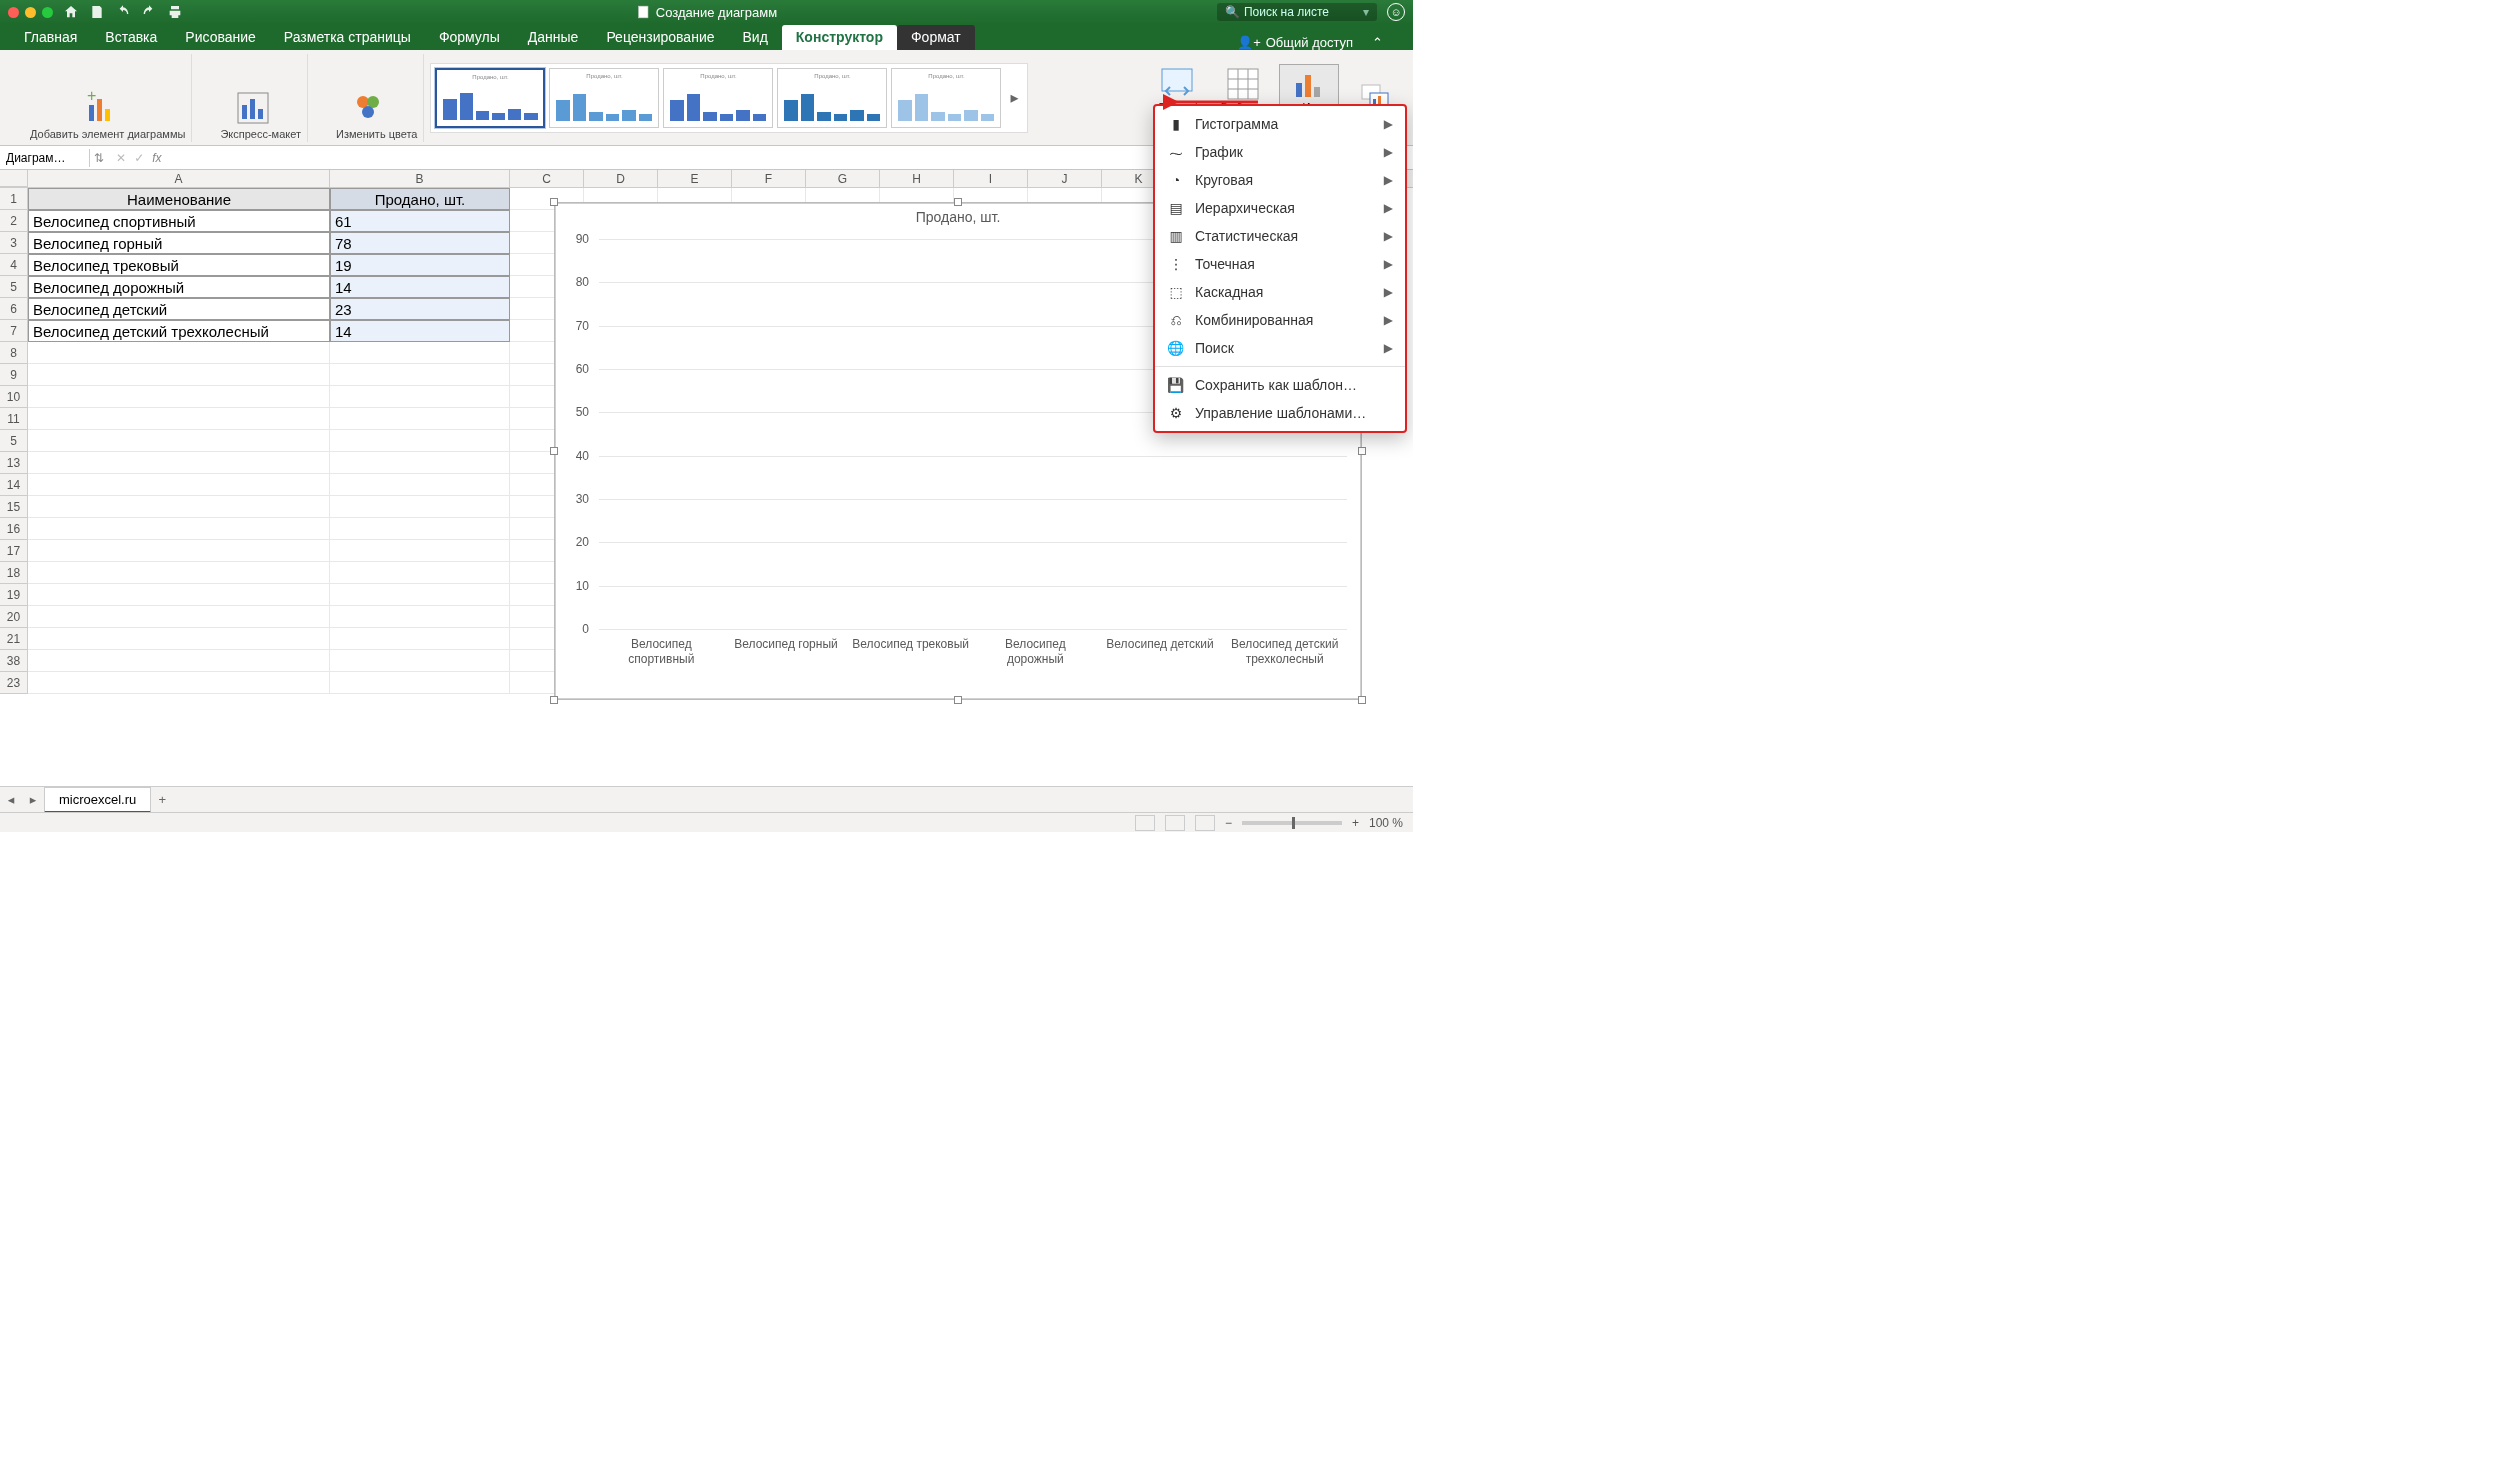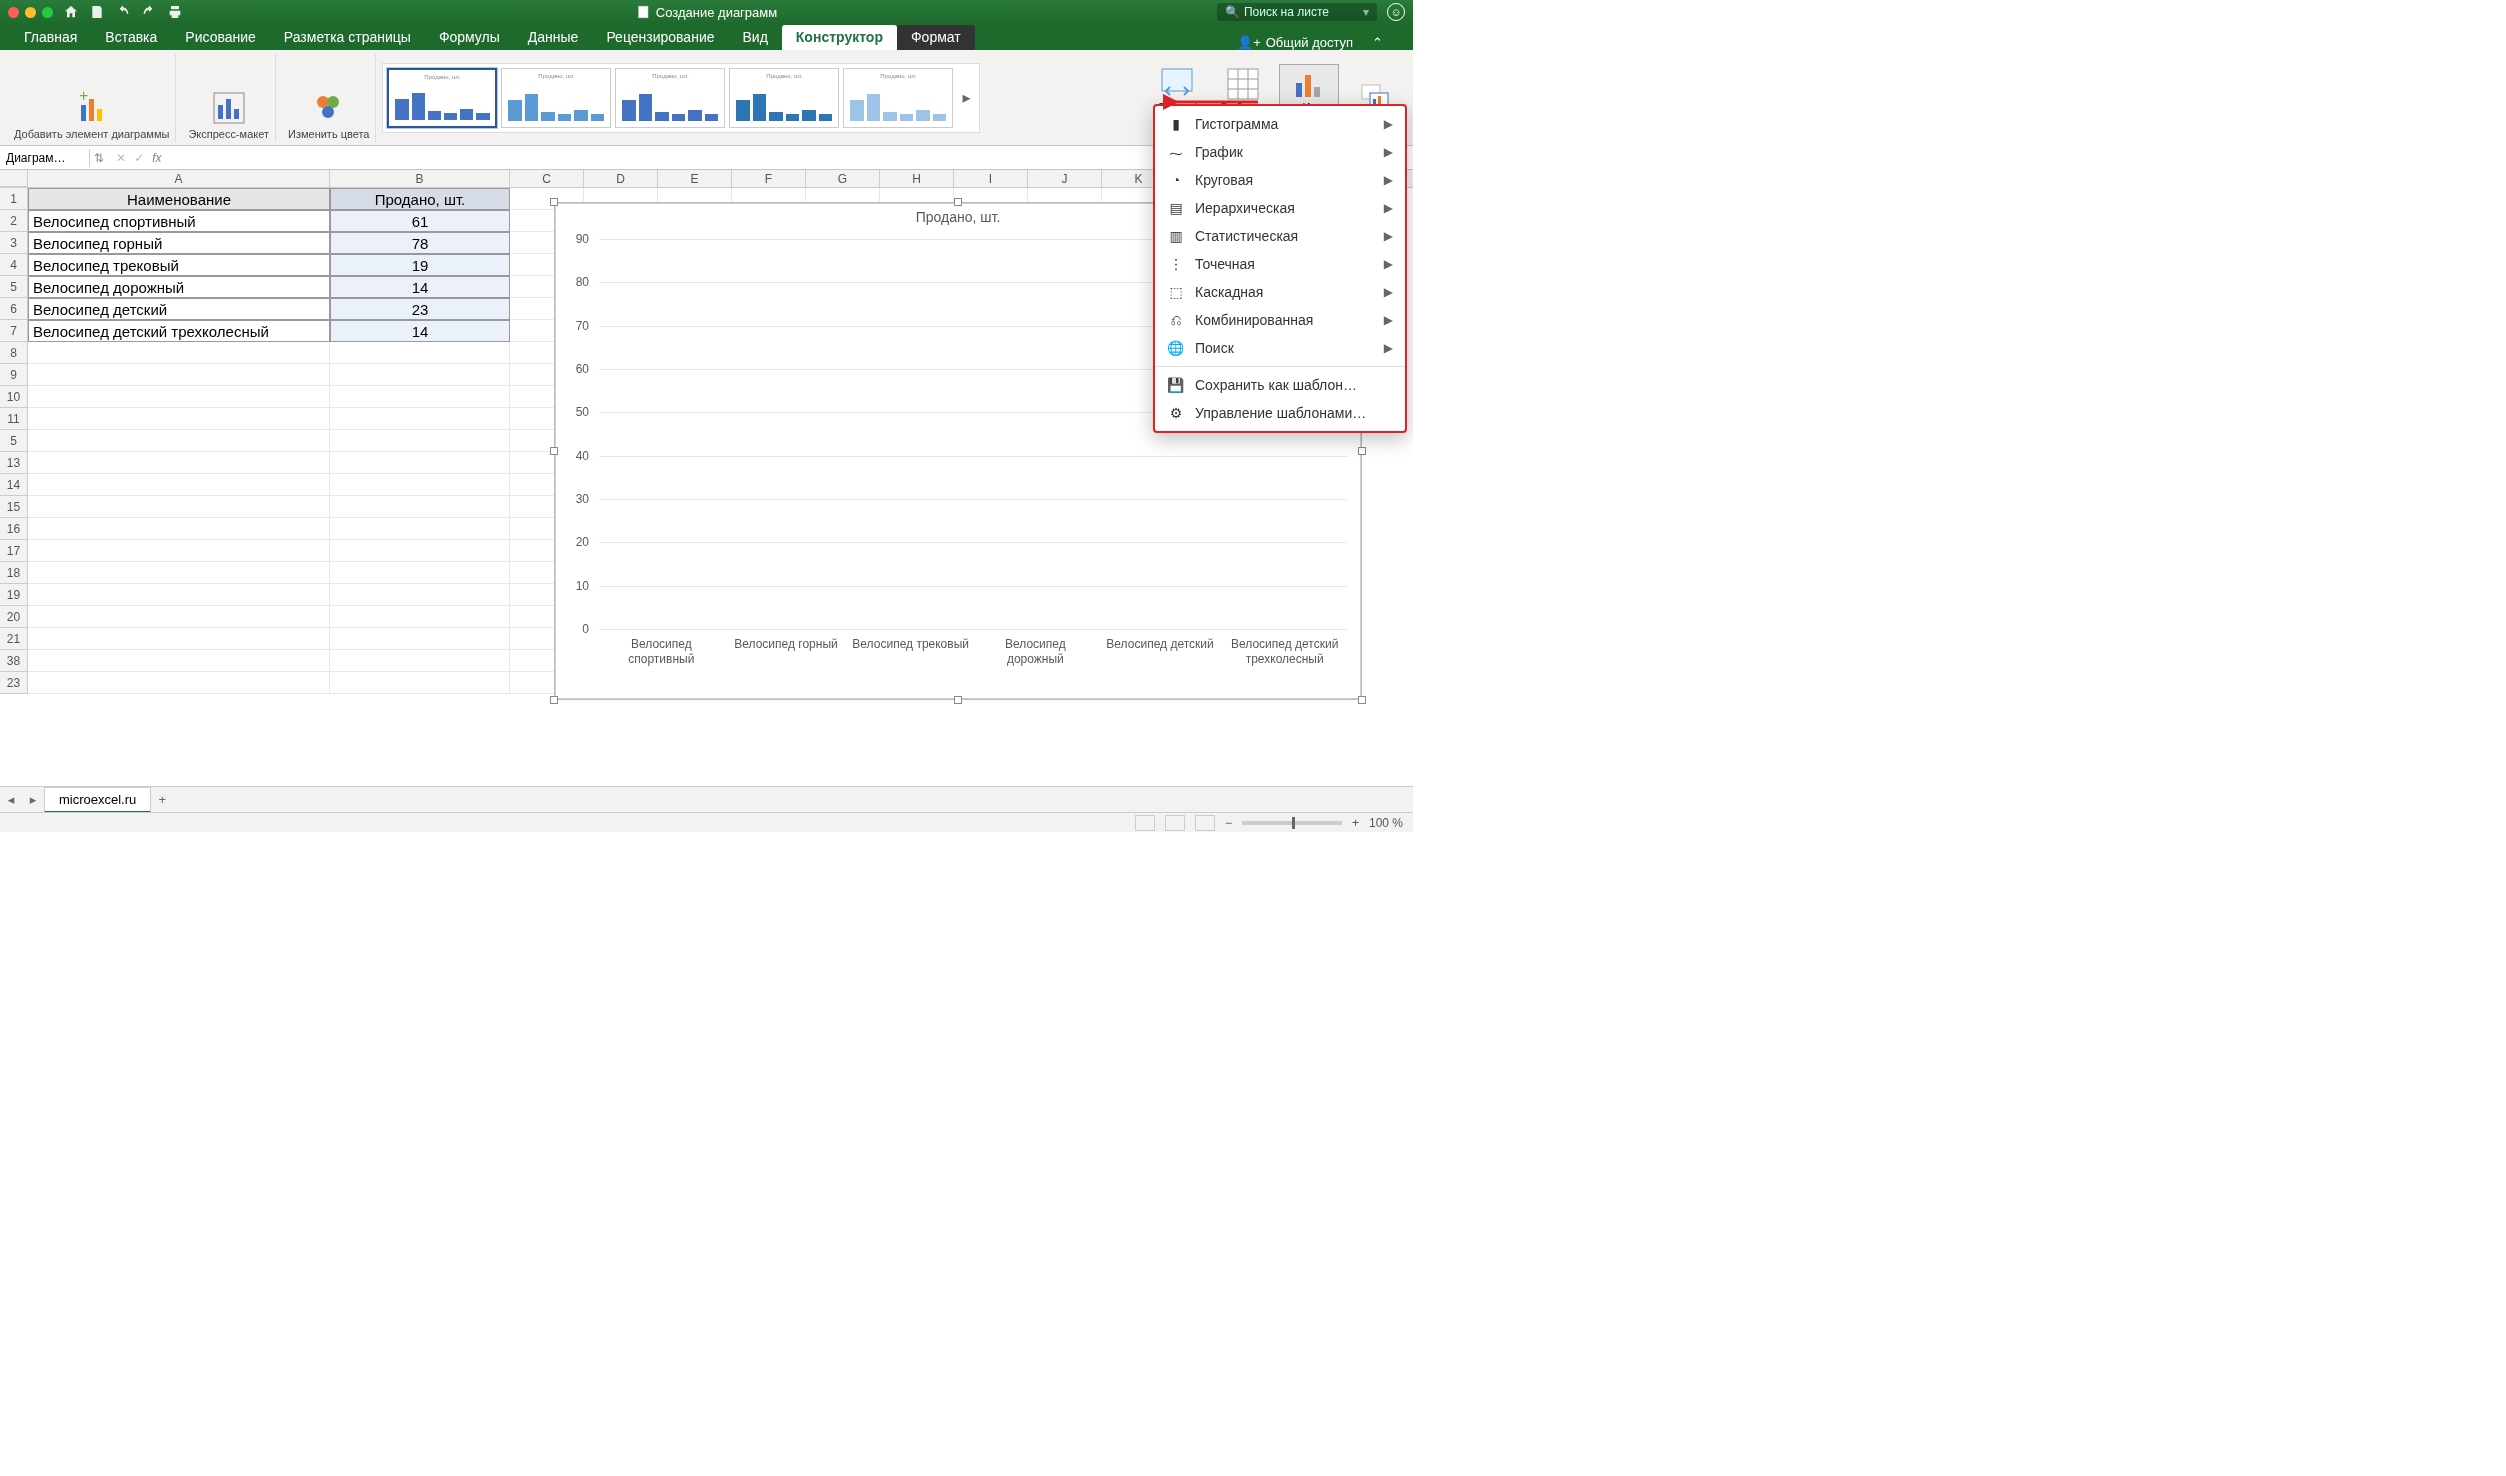--- a/index.html
+++ b/index.html
@@ -17,21 +17,21 @@
 .smiley { width:18px; height:18px; border:1px solid #fff; border-radius:50%; display:flex; align-items:center; justify-content:center; font-size:11px; }
 .tabs { height: 26px; background:#1e6a2c; display:flex; align-items:flex-end; padding-left:10px; color:#fff; font-size:14px; }
 .tab { padding:4px 14px 5px; cursor:pointer; }
 .tab.active { background:#fff; color:#217346; border-radius:3px 3px 0 0; font-weight:600; }
 .tab.dark { background:#333; color:#fff; border-radius:3px 3px 0 0; }
 .share { margin-left:auto; padding-right:30px; display:flex; align-items:center; gap:5px; font-size:13px; }
 .ribbon { height: 96px; background:#f3f2f1; border-bottom:1px solid #c8c6c4; display:flex; align-items:center; padding:4px 8px; gap:6px; }
 .rgroup { display:flex; flex-direction:column; align-items:center; justify-content:flex-end; height:88px; font-size:11px; color:#444; padding:0 6px; border-right:1px solid #ddd; }
 .rgroup:last-child { border-right:none; }
 .rgroup .ico { width:40px; height:40px; display:flex; align-items:center; justify-content:center; }
-.rgroup span { text-align:center; line-height:1.2; }
+.rgroup span { text-align:center; line-height:1.2;margin-left:16px; }
 .styles-gallery { display:flex; gap:4px; align-items:center; padding:4px; background:#fff; border:1px solid #ddd; }
 .style-thumb { width:110px; height:60px; border:1px solid #ccc; background:#fff; position:relative; padding:4px; }
 .style-thumb.sel { border:2px solid #2b579a; box-shadow:0 0 0 1px #b4c7e7; }
 .style-thumb .mini { position:absolute; bottom:6px; left:6px; right:6px; height:30px; display:flex; align-items:flex-end; gap:3px; }
 .style-thumb .mini span { flex:1; background:#4472c4; }
 .style-thumb .t { font-size:6px; color:#888; text-align:center; display:block; }
 .gallery-nav { width:18px; height:60px; display:flex; align-items:center; justify-content:center; font-size:16px; color:#666; }
 .bigbtn { display:flex; flex-direction:column; align-items:center; width:60px; padding:4px; cursor:pointer; }
 .bigbtn .ico { width:34px; height:34px; }
 .bigbtn span { font-size:11px; text-align:center; line-height:1.2; }
@@ -45,21 +45,21 @@
 .colheads { display:flex; height:18px; background:#f3f2f1; border-bottom:1px solid #ccc; }
 .colheads .rh { width:28px; border-right:1px solid #ccc; background:#f3f2f1; }
 .colheads .ch { border-right:1px solid #ccc; text-align:center; font-size:12px; color:#555; line-height:18px; }
 .rows { position:relative; }
 .row { display:flex; height:22px; }
 .rh { width:28px; background:#f3f2f1; border-right:1px solid #ccc; border-bottom:1px solid #ccc; text-align:center; font-size:12px; color:#555; line-height:22px; }
 .cell { border-right:1px solid #d6d6d6; border-bottom:1px solid #d6d6d6; padding:0 4px; font-size:15px; line-height:22px; overflow:hidden; white-space:nowrap; }
 .cell.head { background:#e7e6e6; border:1px solid #999; text-align:center; font-size:15px; }
 .cell.head.sel { background:#d6dce5; }
 .cell.data { border:1px solid #999; }
-.cell.dataB { border:1px solid #999; text-align:center; background:#eaf1fa; }
+.cell.dataB { border:1px solid #999; text-align:left; background:#eaf1fa; }
 .emptycell { border-right:1px solid #e8e8e8; border-bottom:1px solid #e8e8e8; }
 
 .chart-obj { position:absolute; left:554px; top:32px; width:808px; height:498px; background:#fff; border:1px solid #bbb; box-shadow:0 0 0 1px #d0d0d0 inset; }
 .chart-handles { position:absolute; inset:-5px; pointer-events:none; }
 .handle { position:absolute; width:8px; height:8px; background:#fff; border:1px solid #888; }
 .h-tl{top:0;left:0;} .h-tr{top:0;right:0;} .h-bl{bottom:0;left:0;} .h-br{bottom:0;right:0;}
 .h-tm{top:0;left:50%;margin-left:-4px;} .h-bm{bottom:0;left:50%;margin-left:-4px;}
 .h-ml{left:0;top:50%;margin-top:-4px;} .h-mr{right:0;top:50%;margin-top:-4px;}
 .chart-title { text-align:center; font-size:14px; color:#595959; padding:6px 0 4px; }
 .plot { position:absolute; left:44px; top:36px; right:14px; bottom:70px; }

